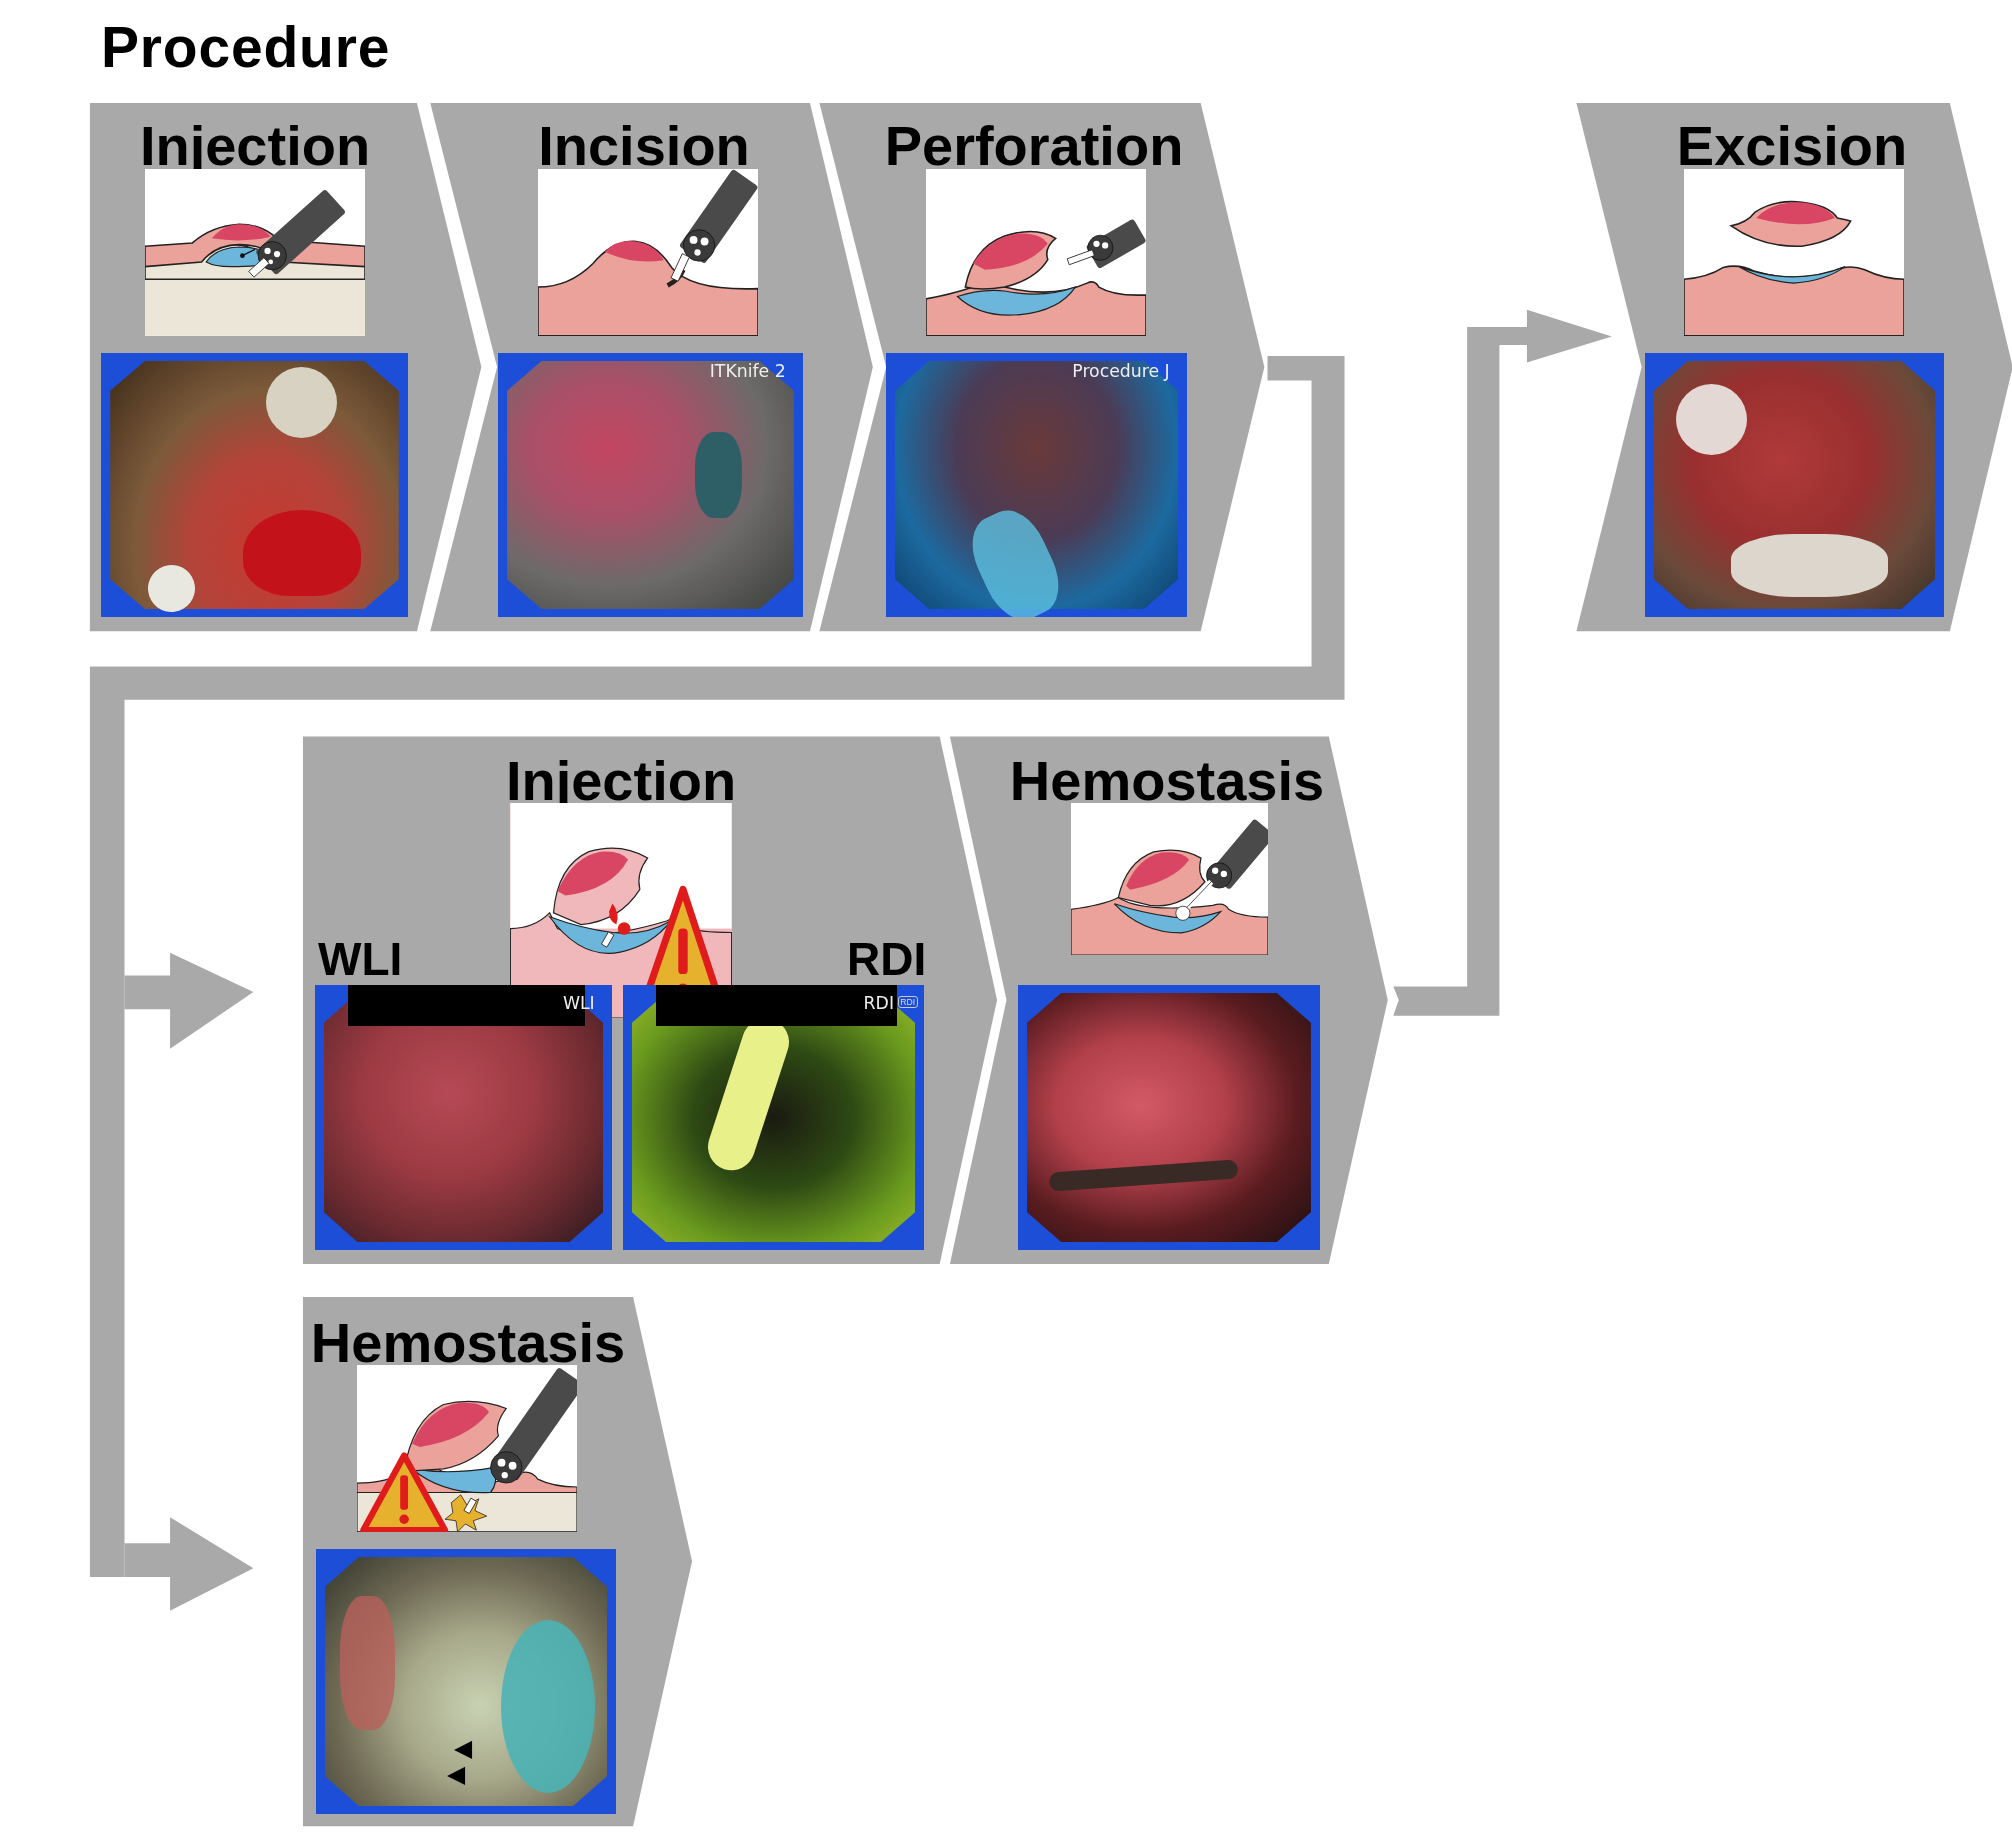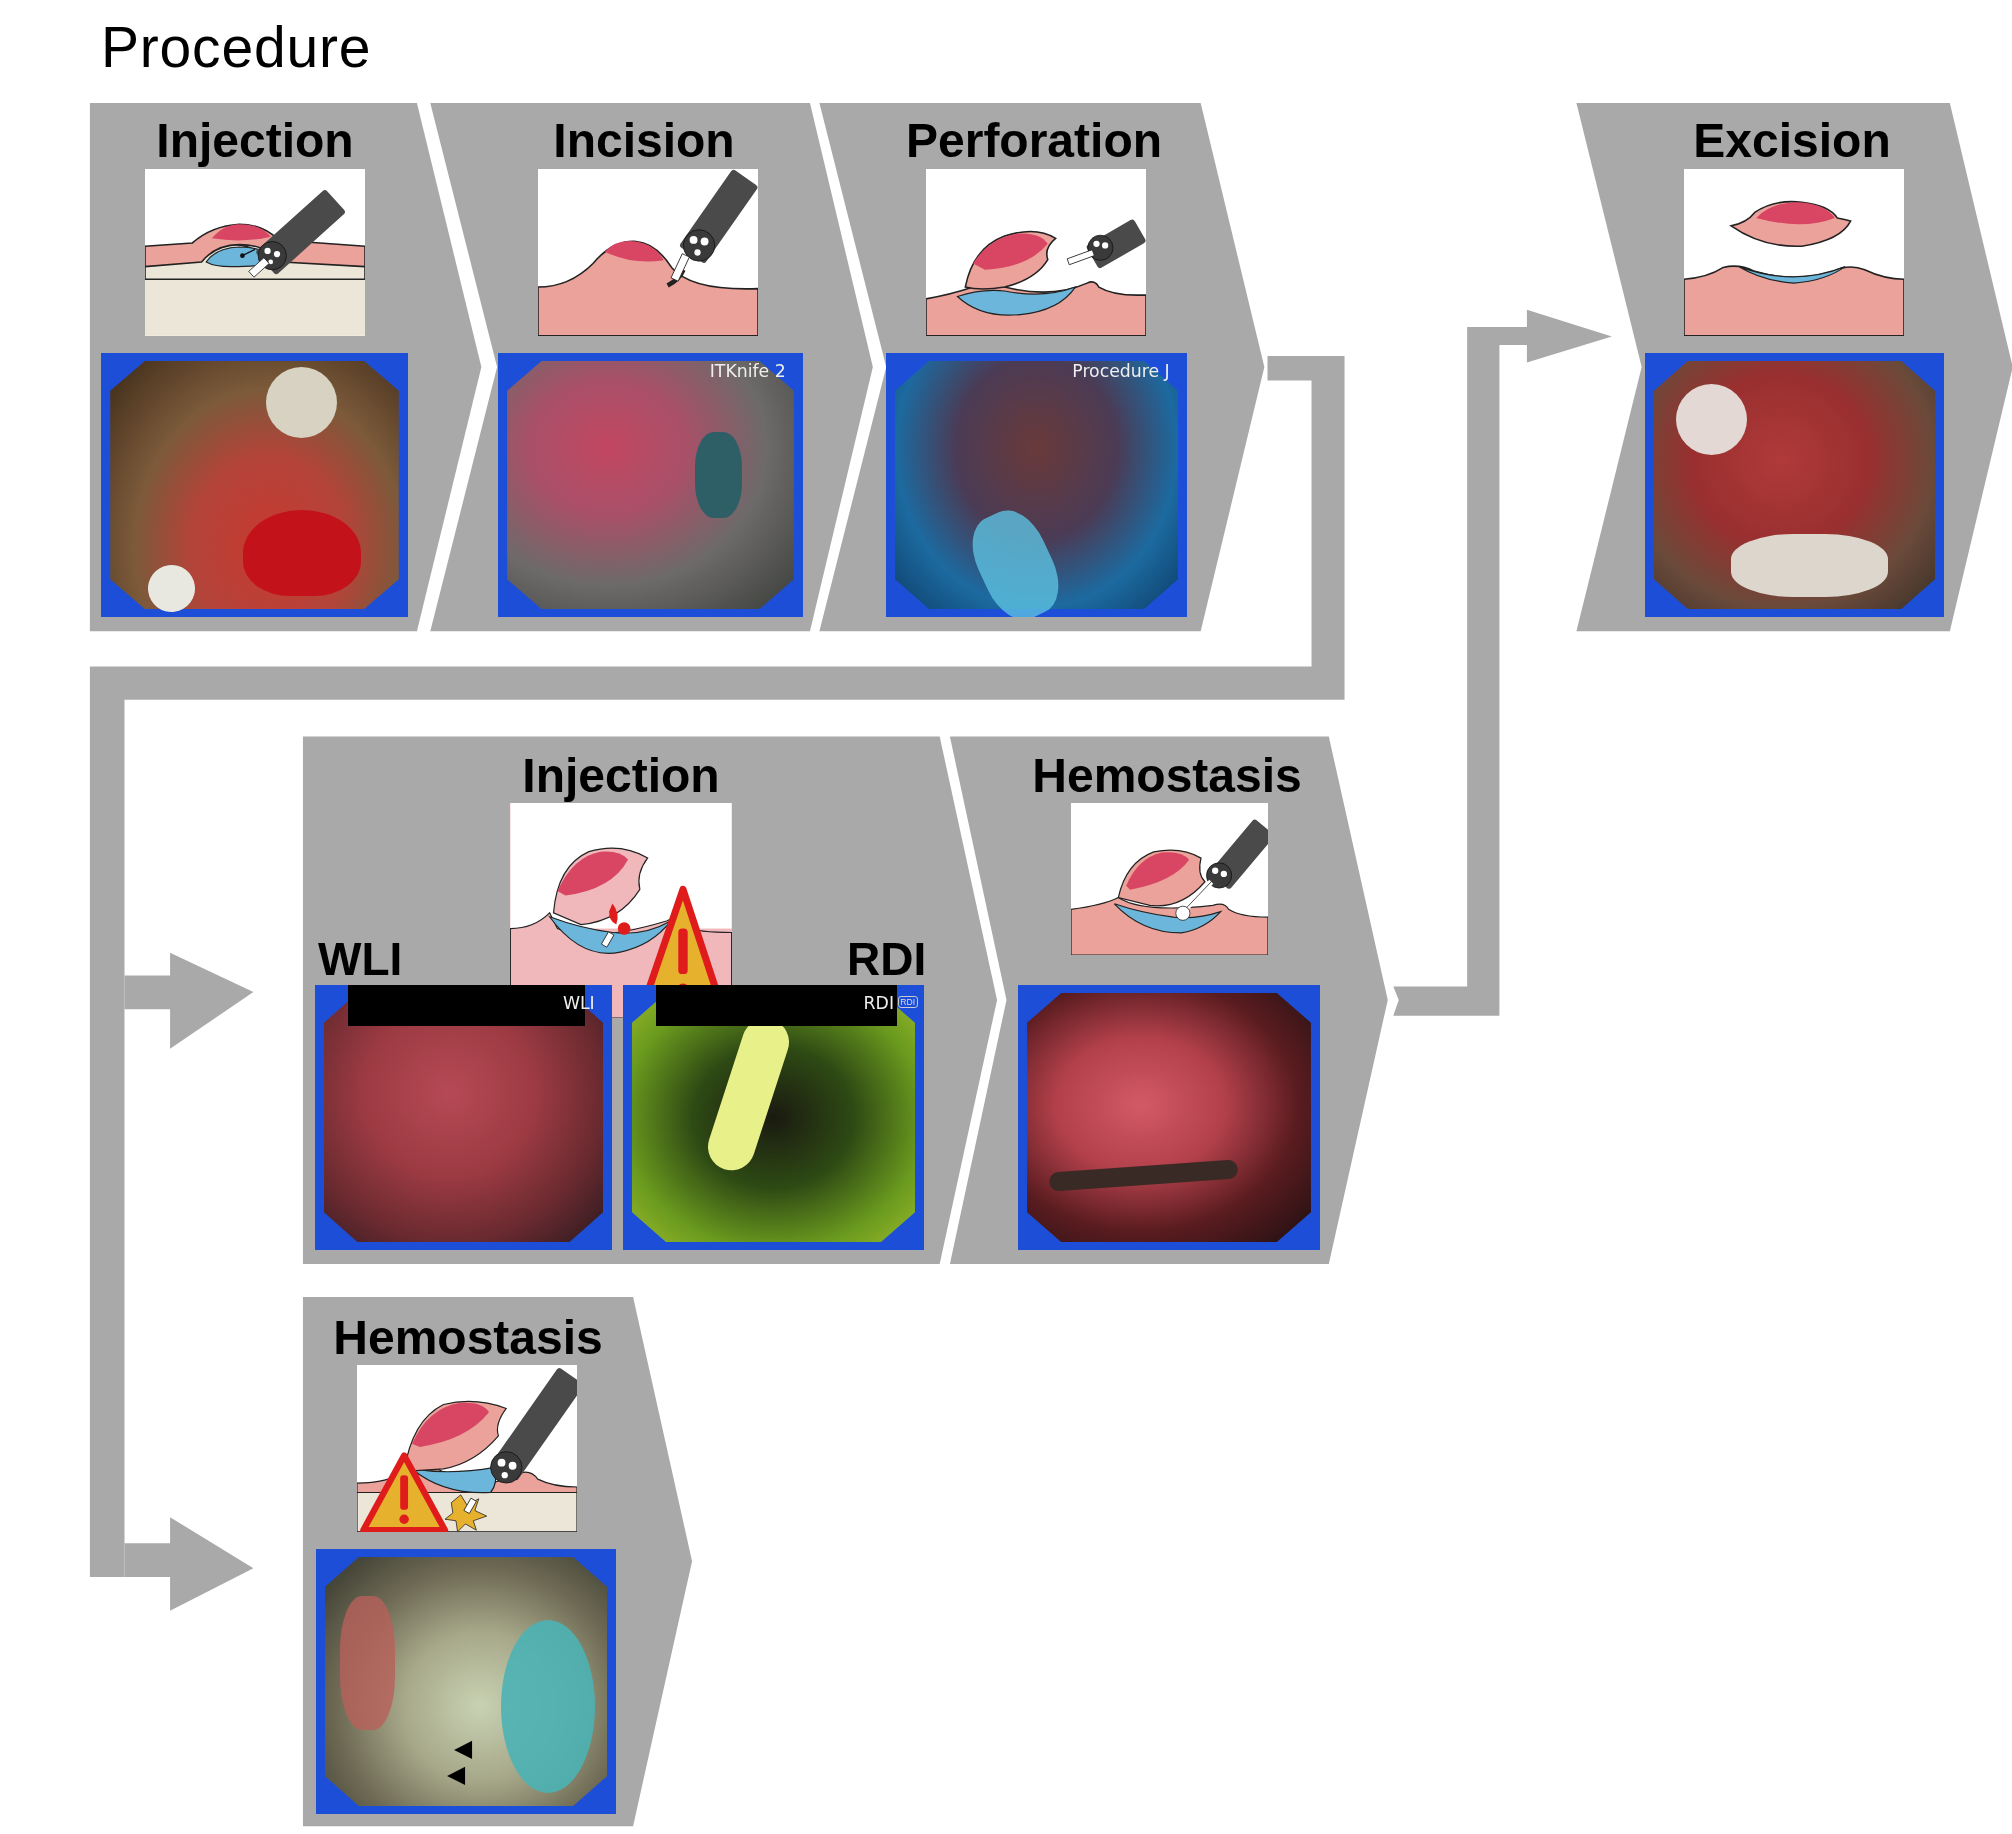--- a/index.html
+++ b/index.html
@@ -1,19 +1,19 @@
 <!DOCTYPE html>
 <html style="font-size:12.6px"><head>
 <meta charset="utf-8">
 <style>
   html,body{margin:0;padding:0;background:#fff;}
   body{width:2013px;height:1834px;position:relative;overflow:hidden;font-family:"Liberation Sans","DejaVu Sans",sans-serif;}
-  .title{position:absolute;left:101px;top:14px;font-size:57px;font-weight:normal;color:#000;letter-spacing:0.8px;}
+  .title{position:absolute;left:101px;top:14px;font-size:57px;font-weight:bold;color:#000;letter-spacing:0.8px;}
   svg.flow{position:absolute;left:0;top:0;}
-  .label{position:absolute;font-weight:bold;color:#000;font-size:48px;text-align:center;white-space:nowrap;}
+  .label{position:absolute;font-weight:bold;color:#000;font-size:56px;text-align:center;white-space:nowrap;}
   .ill{position:absolute;background:#fff;overflow:hidden;}
   .ill svg{display:block;width:100%;height:100%;}
   .photo{position:absolute;background:#1d4ed8;overflow:hidden;}
   .photo .lens{position:absolute;left:3%;top:3%;right:3%;bottom:3%;clip-path:polygon(12% 0,88% 0,100% 12%,100% 88%,88% 100%,12% 100%,0 88%,0 12%);}
   .photo .tag{position:absolute;top:7.9px;right:17.3px;color:#eee;font-size:17.3px;font-family:"DejaVu Sans",sans-serif;}
   .photo .topbar{position:absolute;left:11%;right:9%;top:0;height:41px;background:#000;}
   .sub{position:absolute;font-weight:bold;font-size:46px;color:#000;}
   .badge{position:absolute;font-size:8.6px;color:#ddd;border:0.8px solid #ccc;border-radius:3.1px;padding:0 1.6px;}
   .arrowhead{position:absolute;font-size:23.6px;color:#000;}
 </style>

